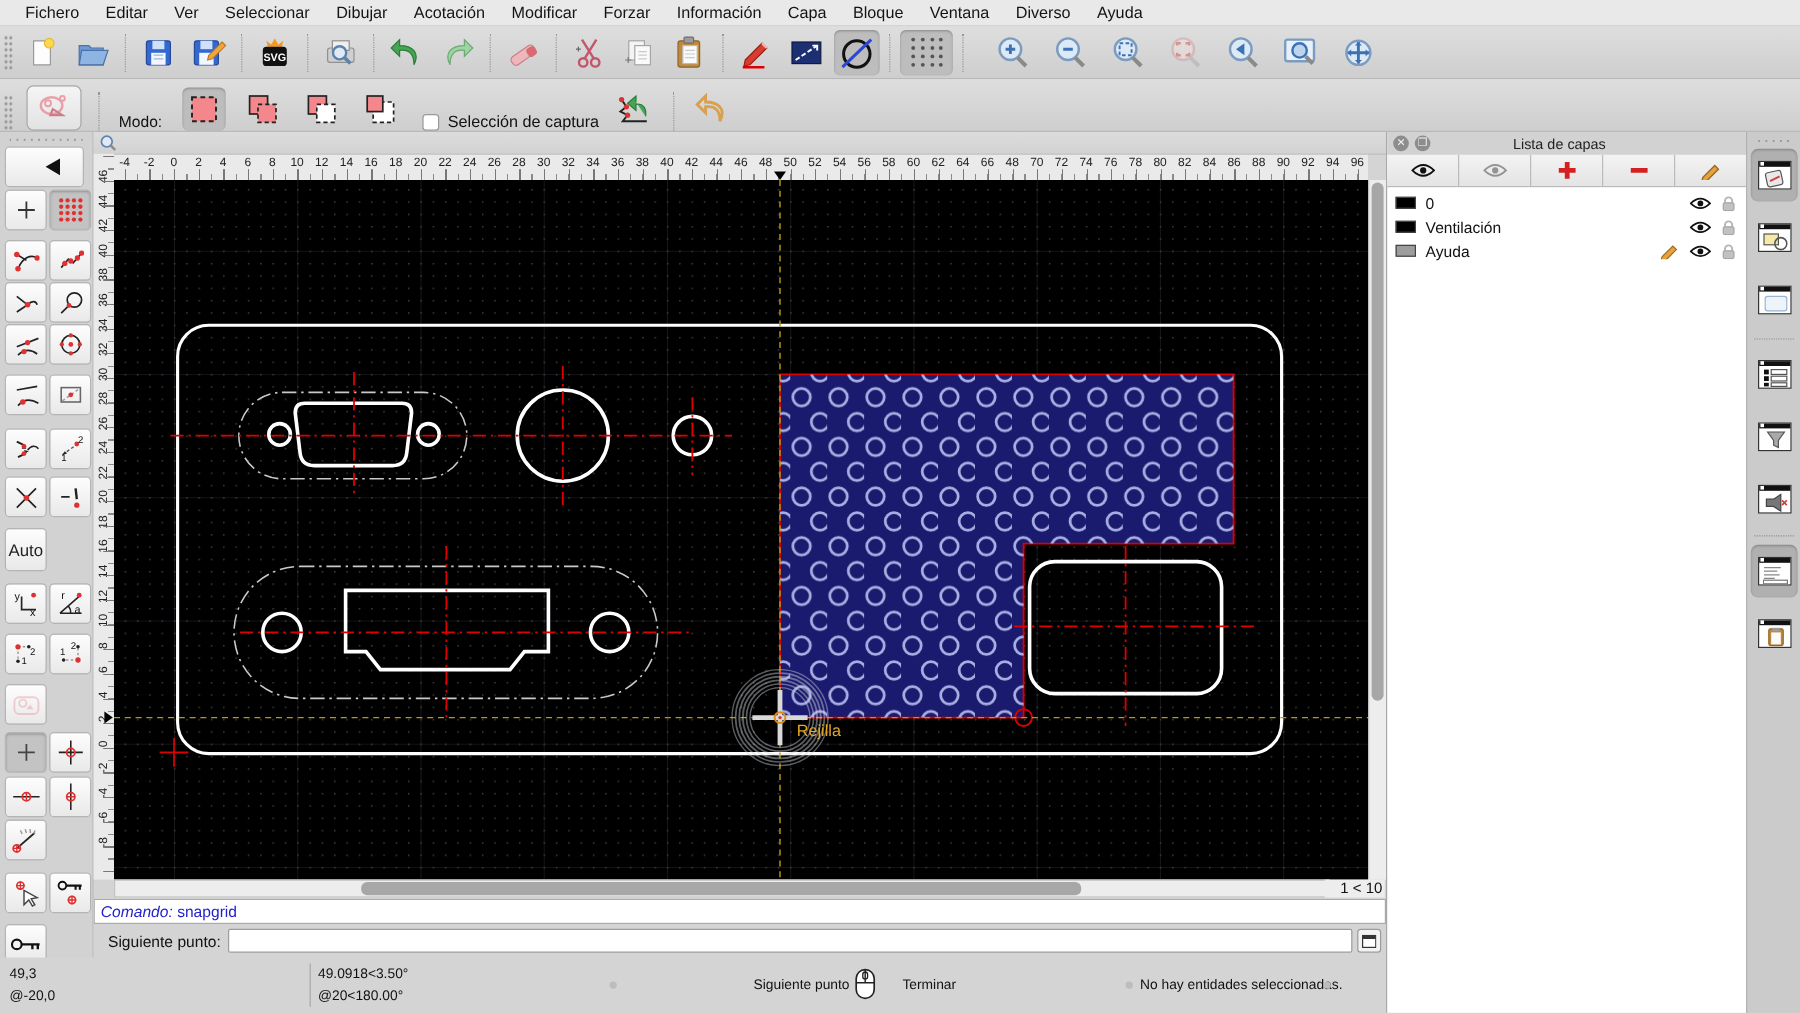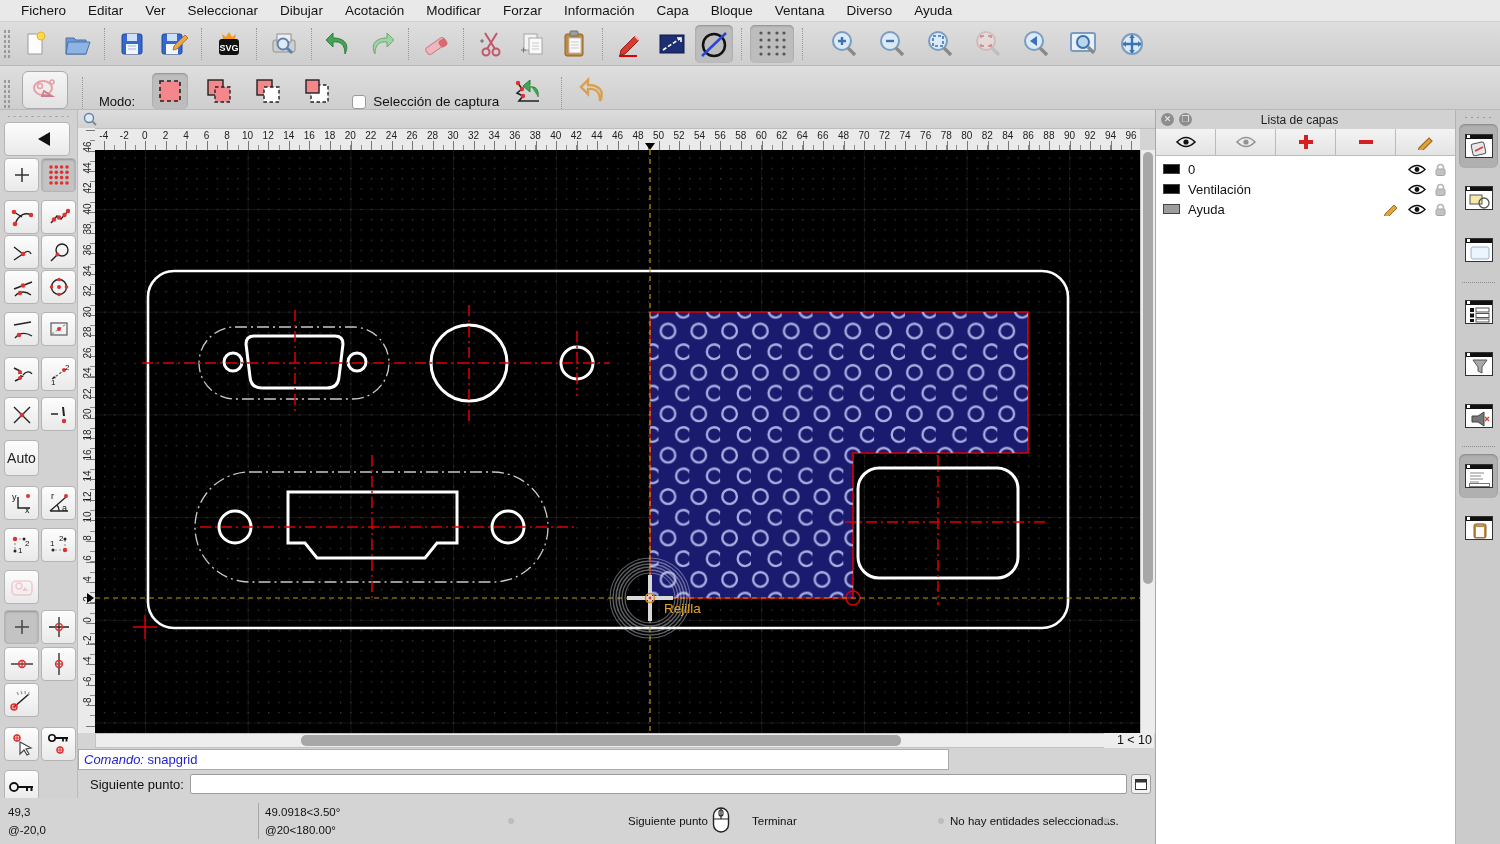--- a/index.html
+++ b/index.html
@@ -50,21 +50,21 @@
 
   #canvas { position:absolute; left:95px; top:150px; width:1045px; height:583px; background:#000; }
 
   #vscroll { position:absolute; left:1140px; top:150px; width:15px; height:583px; background:#ededed; border-left:1px solid #c2c2c2; }
   #vscroll .thumb { position:absolute; left:2px; top:2px; width:10px; height:432px; background:#a7a7a7; border-radius:5px; }
   #hscroll { position:absolute; left:95px; top:733px; width:1013px; height:15px; background:#ededed; border:1px solid #c2c2c2; }
   #hscroll .thumb { position:absolute; left:205px; top:1px; width:600px; height:11px; background:#a7a7a7; border-radius:5px; }
   #zoomscale { position:absolute; left:1104px; top:733px; width:50px; height:15px; font-size:12.5px; color:#111; text-align:right; background:#ededed; line-height:15px; padding-right:2px; }
 
   
-  #cmd-history { position:absolute; left:78px; top:749px; width:871px; height:21px; background:#fff; border:1px solid #ababab; font-size:13px; color:#2323cc; line-height:19px; padding-left:5px; }
+  #cmd-history { position:absolute; left:78px; top:749px; width:1077px; height:21px; background:#fff; border:1px solid #ababab; font-size:13px; color:#2323cc; line-height:19px; padding-left:5px; }
   #cmd-history .pfx { font-style:italic; }
   #cmd-row { position:absolute; left:78px; top:770px; width:1077px; height:28px; background:#d4d4d4; display:flex; align-items:center; font-size:13px; color:#111; }
   #cmd-row label { margin:0 6px 0 12px; white-space:nowrap; }
   #cmd-input { flex:1; height:20px; background:#fff; border:1px solid #9c9c9c; border-radius:2px; font:13px "Liberation Sans",sans-serif; padding:0 4px; }
   #cmd-dockbtn { width:20px; height:20px; margin:0 4px; border:1px solid #9c9c9c; border-radius:3px; background:#f2f2f2; display:flex; align-items:center; justify-content:center; }
 
   
   #statusbar { position:absolute; left:0; top:798px; width:1374px; height:46px; background:#d4d4d4; font-size:11.5px; color:#111; }
   #statusbar .vline { position:absolute; left:258px; top:5px; height:36px; border-left:1px solid #a8a8a8; }
   .dotgrey { position:absolute; width:6px; height:6px; border-radius:50%; background:#bdbdbd; }

